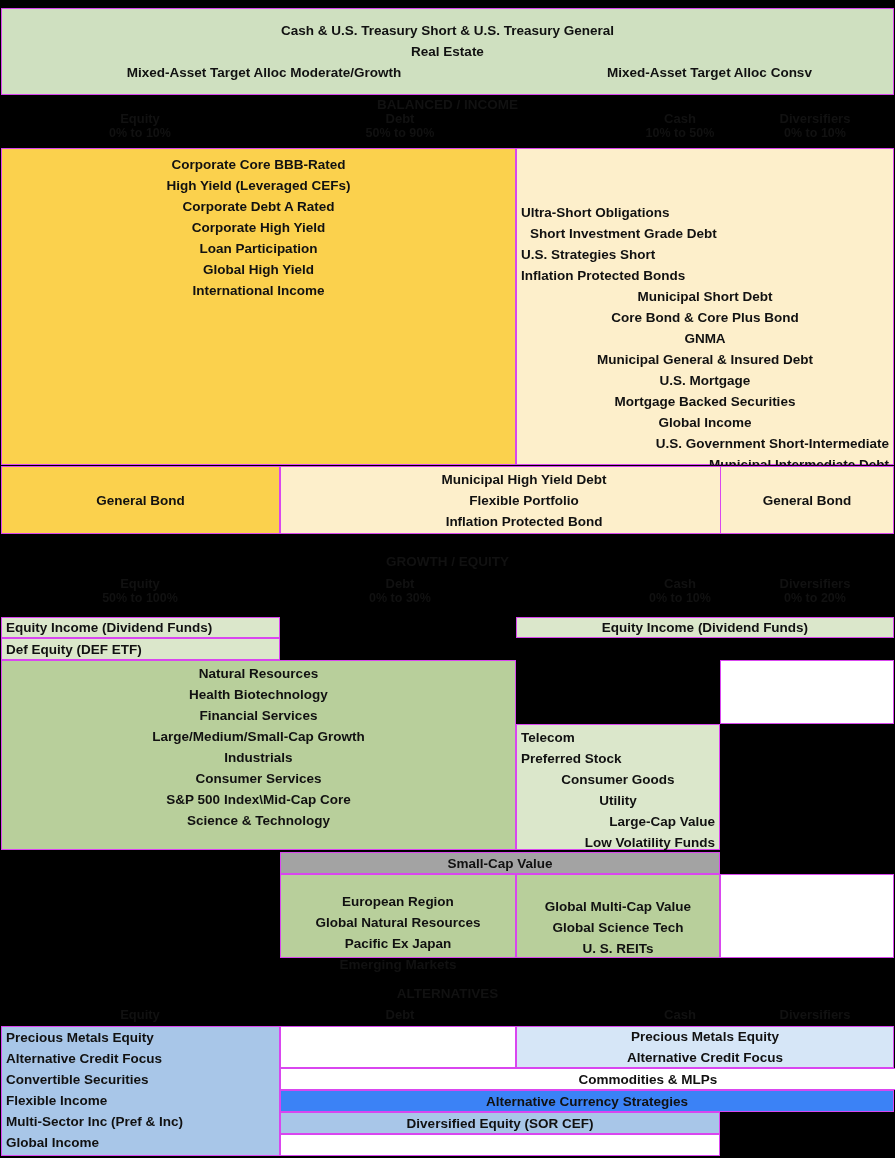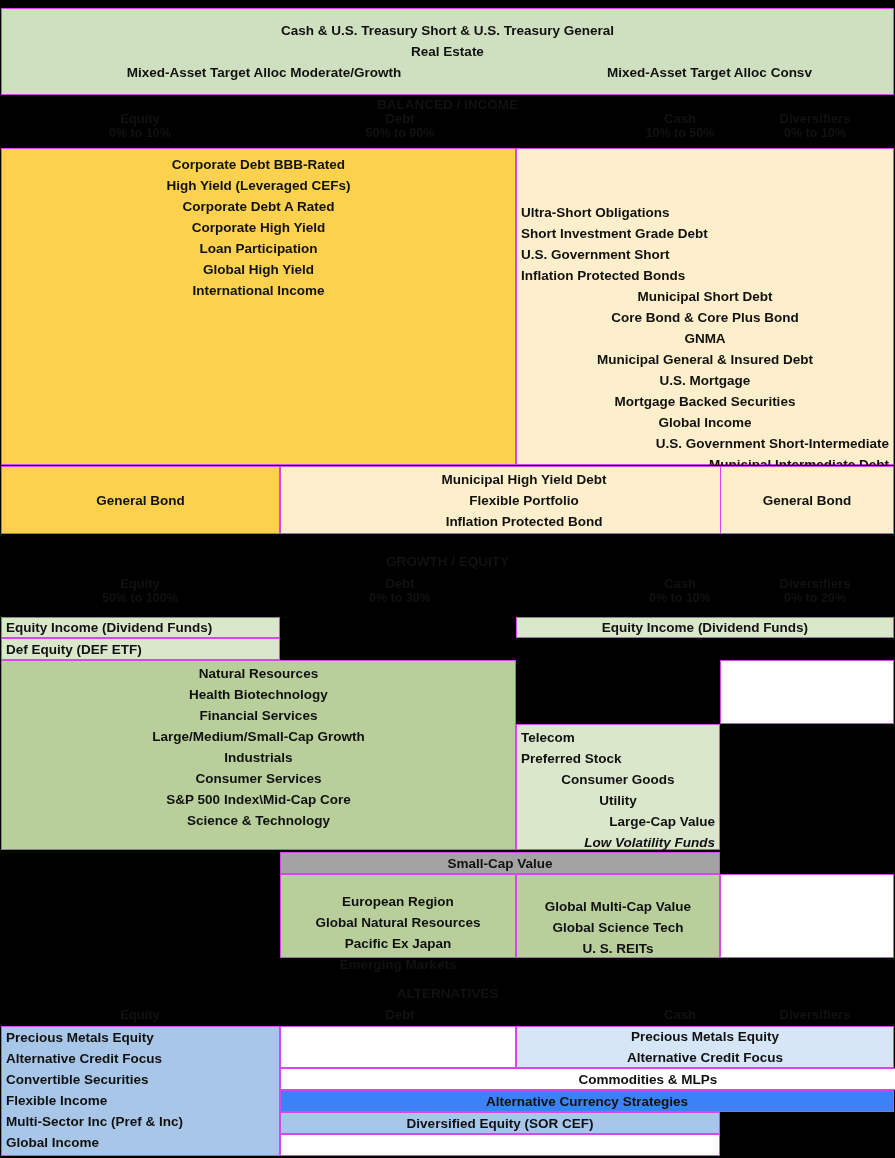--- a/index.html
+++ b/index.html
@@ -42,33 +42,33 @@
   <div class="hdr" style="left:620px;top:111px;width:120px;">
     <div>Cash</div>
     <div class="sub">10% to 50%</div>
   </div>
   <div class="hdr" style="left:745px;top:111px;width:140px;">
     <div>Diversifiers</div>
     <div class="sub">0% to 10%</div>
   </div>
 
   <div class="cell ctr" style="left:1px;top:148px;width:515px;height:317px;background:#fbd14d;justify-content:flex-start;padding-top:5px;">
-    <div class="line">Corporate Debt BBB-Rated</div>
+    <div class="line">Corporate Core BBB-Rated</div>
     <div class="line">High Yield (Leveraged CEFs)</div>
     <div class="line">Corporate Debt A Rated</div>
     <div class="line">Corporate High Yield</div>
     <div class="line">Loan Participation</div>
     <div class="line">Global High Yield</div>
     <div class="line">International Income</div>
   </div>
 
   <div class="cell" style="left:516px;top:148px;width:378px;height:317px;background:#fdefcb;justify-content:flex-start;padding-top:5px;">
     <div class="line" style="text-align:left;margin-top:48px;">Ultra-Short Obligations</div>
-    <div class="line" style="text-align:left;">Short Investment Grade Debt</div>
-    <div class="line" style="text-align:left;">U.S. Government Short</div>
+    <div class="line" style="text-align:left;margin-left:9px;">Short Investment Grade Debt</div>
+    <div class="line" style="text-align:left;">U.S. Strategies Short</div>
     <div class="line" style="text-align:left;">Inflation Protected Bonds</div>
     <div class="line" style="text-align:center;">Municipal Short Debt</div>
     <div class="line" style="text-align:center;">Core Bond &amp; Core Plus Bond</div>
     <div class="line" style="text-align:center;">GNMA</div>
     <div class="line" style="text-align:center;">Municipal General &amp; Insured Debt</div>
     <div class="line" style="text-align:center;">U.S. Mortgage</div>
     <div class="line" style="text-align:center;">Mortgage Backed Securities</div>
     <div class="line" style="text-align:center;">Global Income</div>
     <div class="line" style="text-align:right;">U.S. Government Short-Intermediate</div>
     <div class="line" style="text-align:right;padding-left:37px;">Municipal Intermediate Debt</div>
@@ -128,21 +128,21 @@
   </div>
 
   <div class="cell white" style="left:720px;top:660px;width:174px;height:64px;"></div>
 
   <div class="cell" style="left:516px;top:724px;width:204px;height:126px;background:#dbe7cb;justify-content:flex-start;padding-top:2px;">
     <div class="line" style="text-align:left;">Telecom</div>
     <div class="line" style="text-align:left;">Preferred Stock</div>
     <div class="line" style="text-align:center;">Consumer Goods</div>
     <div class="line" style="text-align:center;">Utility</div>
     <div class="line" style="text-align:right;">Large-Cap Value</div>
-    <div class="line" style="text-align:right;font-style:italic;">Low Volatility Funds</div>
+    <div class="line" style="text-align:right;">Low Volatility Funds</div>
   </div>
 
   <div class="cell ctr" style="left:280px;top:852px;width:440px;height:22px;background:#a3a3a3;">
     <div class="line">Small-Cap Value</div>
   </div>
 
   <div class="cell ctr" style="left:280px;top:874px;width:236px;height:84px;background:#b8cf9b;justify-content:flex-start;padding-top:16px;">
     <div class="line">European Region</div>
     <div class="line">Global Natural Resources</div>
     <div class="line">Pacific Ex Japan</div>

